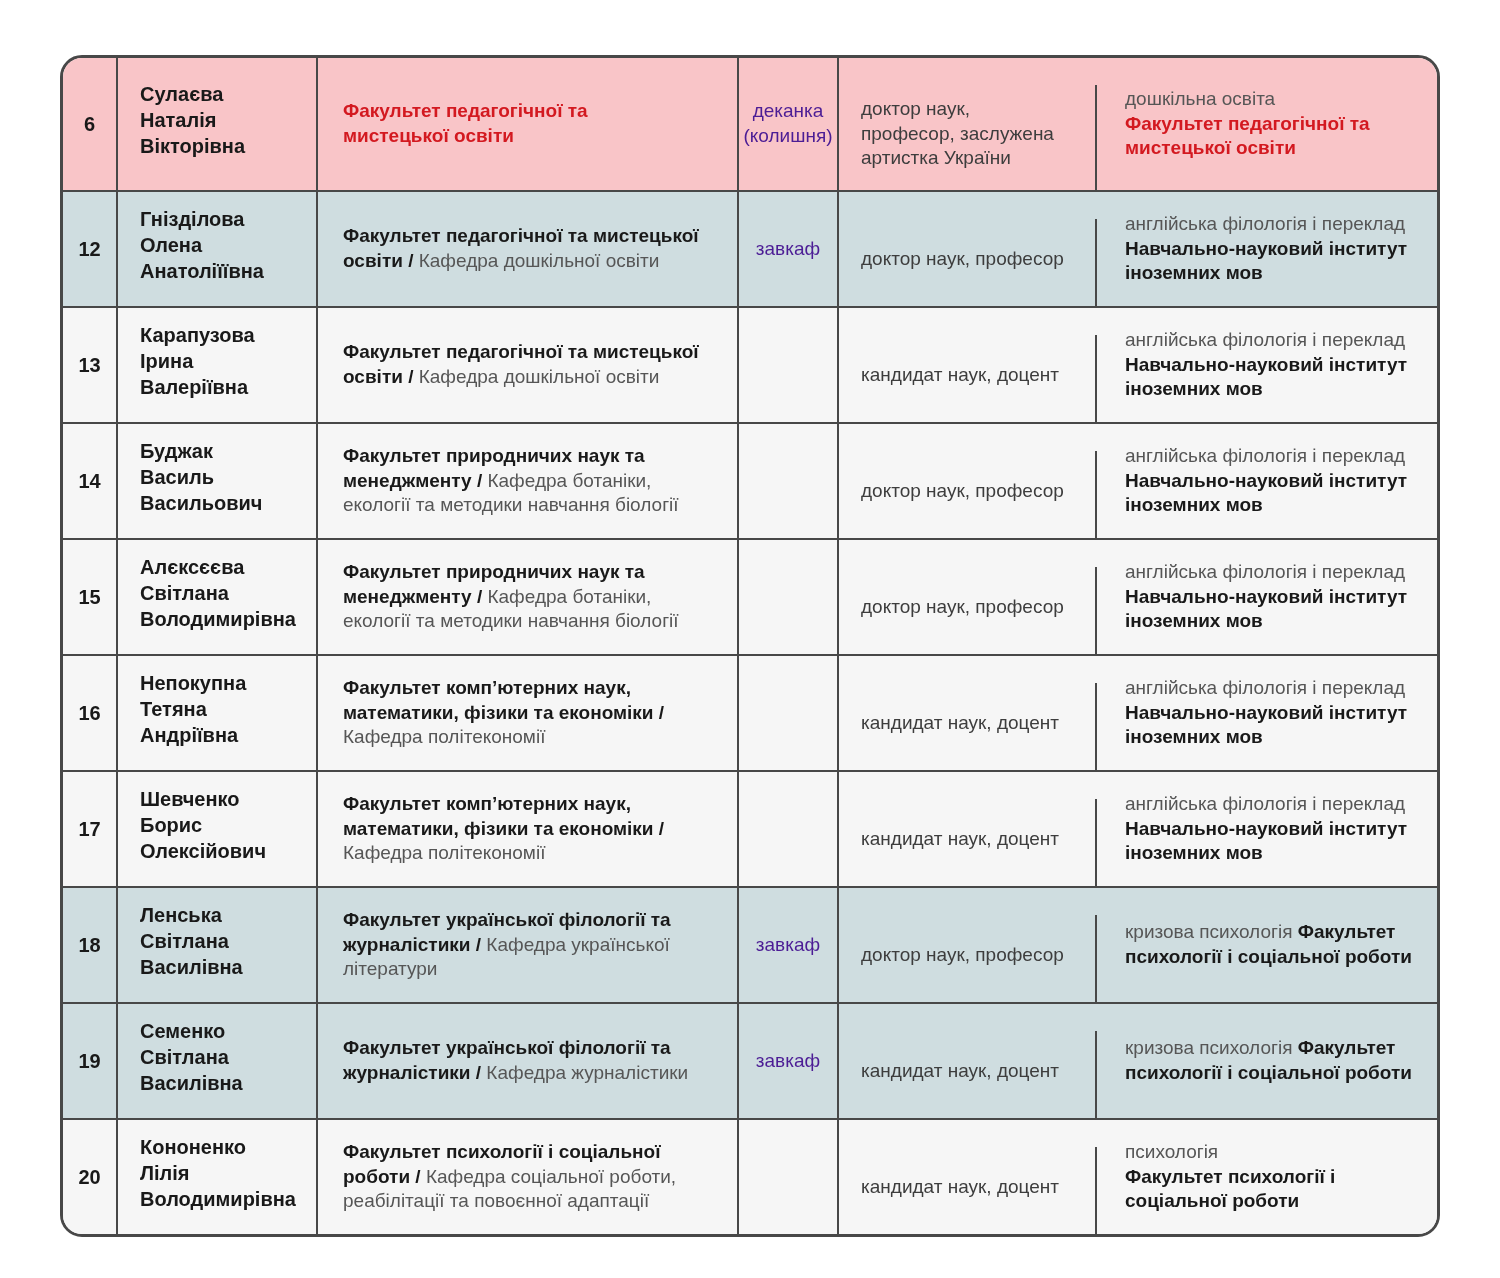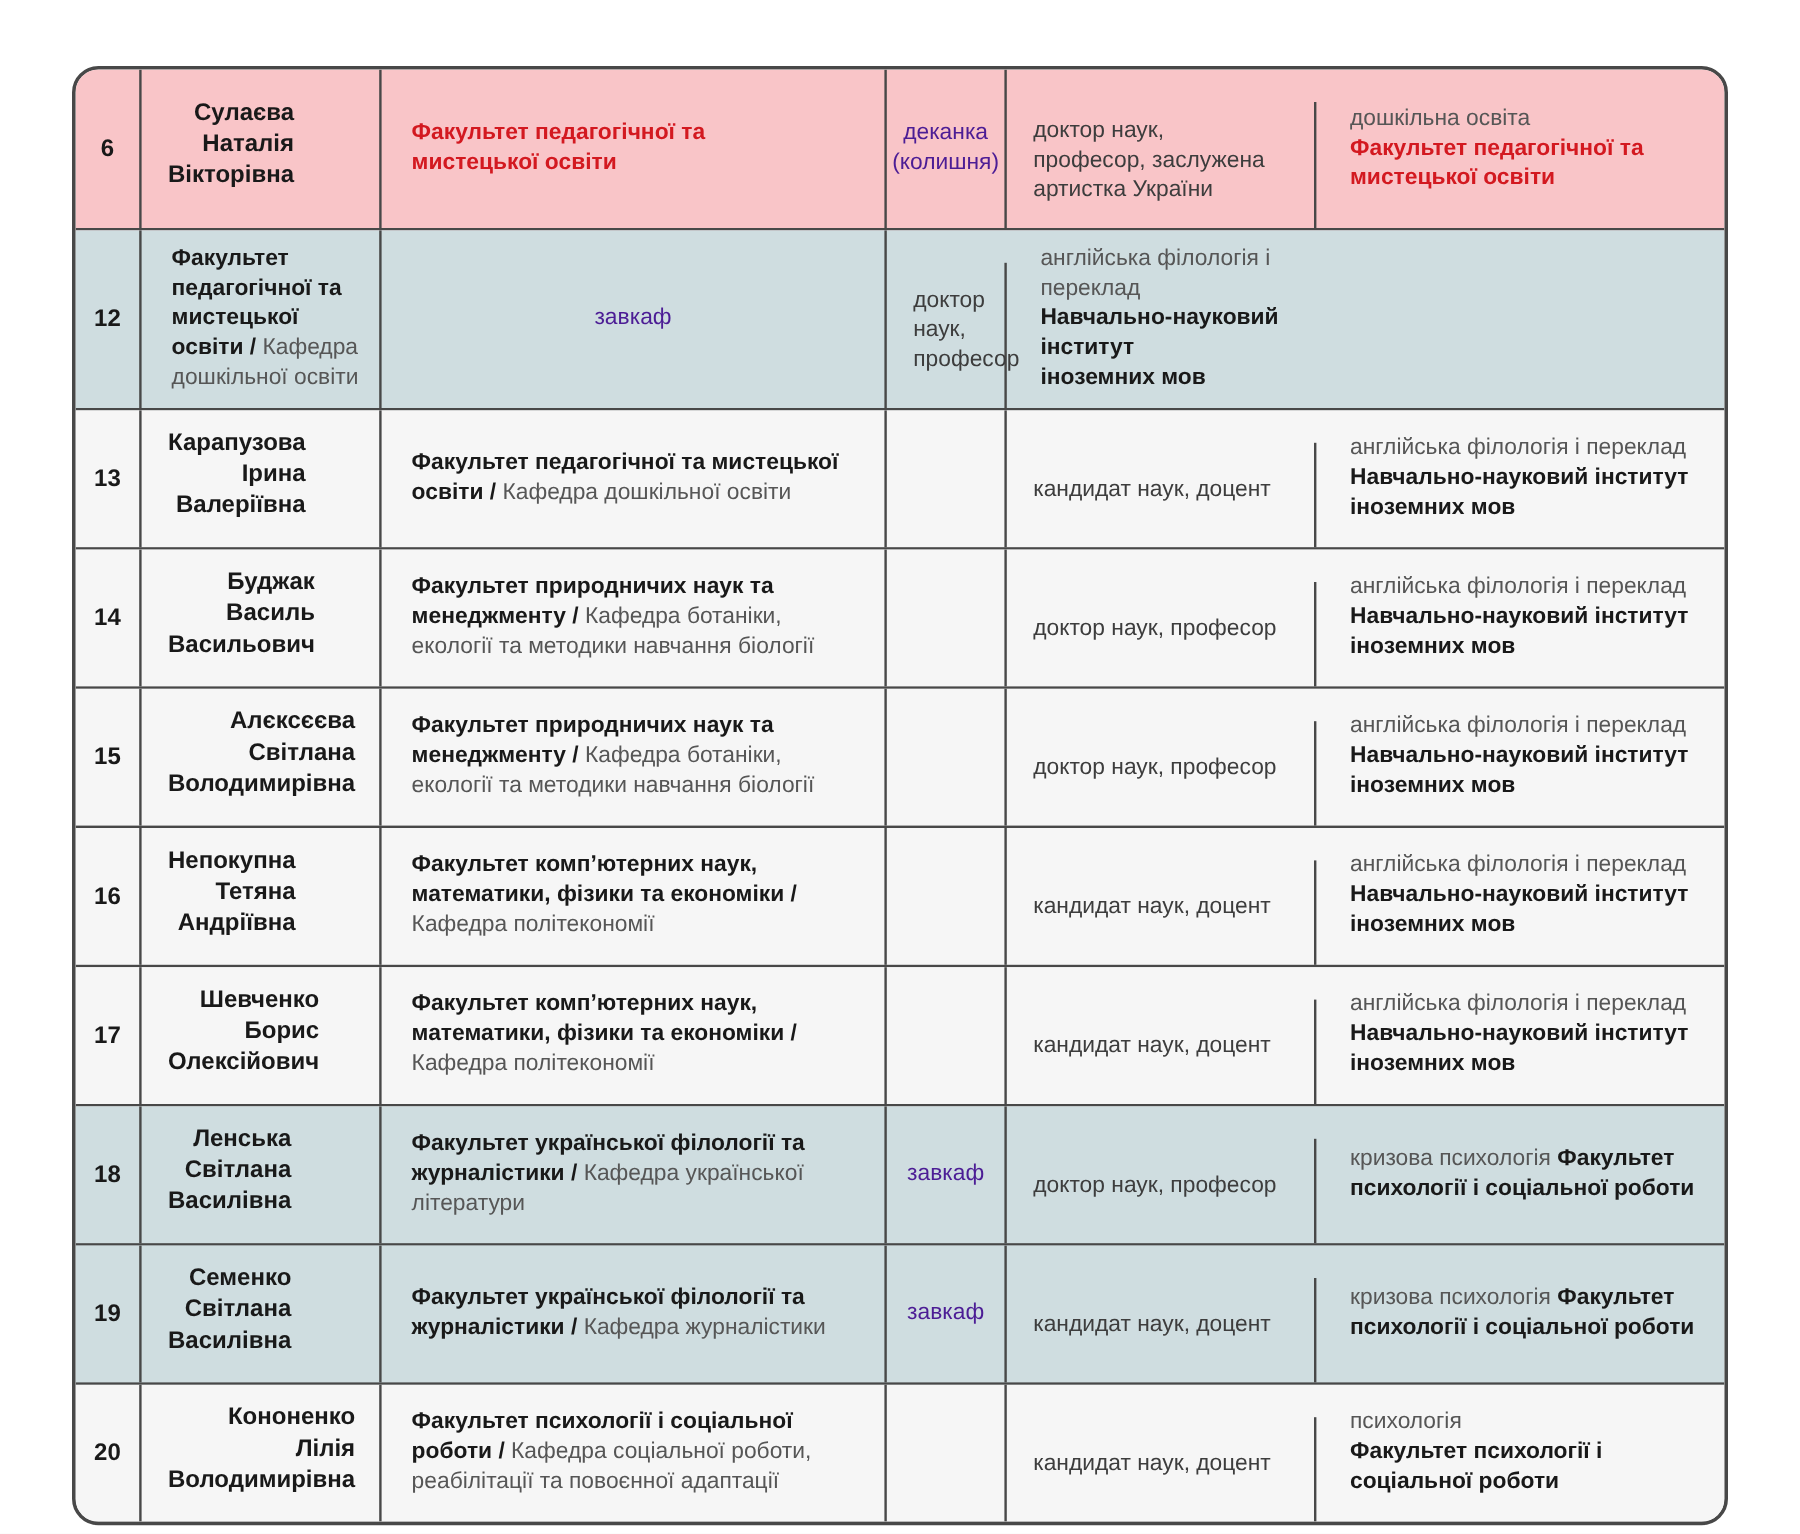--- a/index.html
+++ b/index.html
@@ -33,21 +33,21 @@
   .cell {
     border-right: 2px solid #484848;
     display: flex;
     align-items: center;
     box-sizing: border-box;
     font-size: 19px;
     line-height: 1.3;
   }
   .cell:last-child { border-right: none; }
   .c-num { justify-content: center; font-weight: 700; font-size: 20px; }
-  .c-name { padding: 12px 8px 20px 22px; text-align: right; }
+  .c-name { padding: 12px 8px 20px 22px; }
   .name { font-weight: 700; font-size: 20px; white-space: pre-line; }
   .c-fac { padding: 12px 16px 12px 25px; }
   .fac-text { white-space: pre-line; }
   .fac-bold { font-weight: 700; color: #191919; }
   .fac-rest { color: #565656; }
   .c-pos { justify-content: center; text-align: center; }
   .pos { color: #4c1d95; white-space: pre-line; }
   .c-deg { padding: 12px 10px 19px 22px; margin-top: 27px; }
   .deg { color: #3d3d3d; white-space: pre-line; }
   .c-spec { padding: 12px 14px 12px 28px; }
@@ -86,20 +86,25 @@
         <div class="spec-text"><span class="spec-plain">дошкільна освіта
 </span><span class="spec-bold">Факультет педагогічної та
 мистецької освіти</span></div>
       </div>
   </div>
 
   <div class="row hl-blue">
     <div class="cell c-num">
         <div class="num">12</div>
       </div>
+    <div class="cell c-name">
+        <div class="name">Гнізділова
+Олена
+Анатоліїївна</div>
+      </div>
     <div class="cell c-fac">
         <div class="fac-text"><span class="fac-bold">Факультет педагогічної та мистецької
 освіти /</span><span class="fac-rest"> Кафедра дошкільної освіти</span></div>
       </div>
     <div class="cell c-pos">
         <div class="pos">завкаф</div>
       </div>
     <div class="cell c-deg">
         <div class="deg">доктор наук, професор</div>
       </div>

